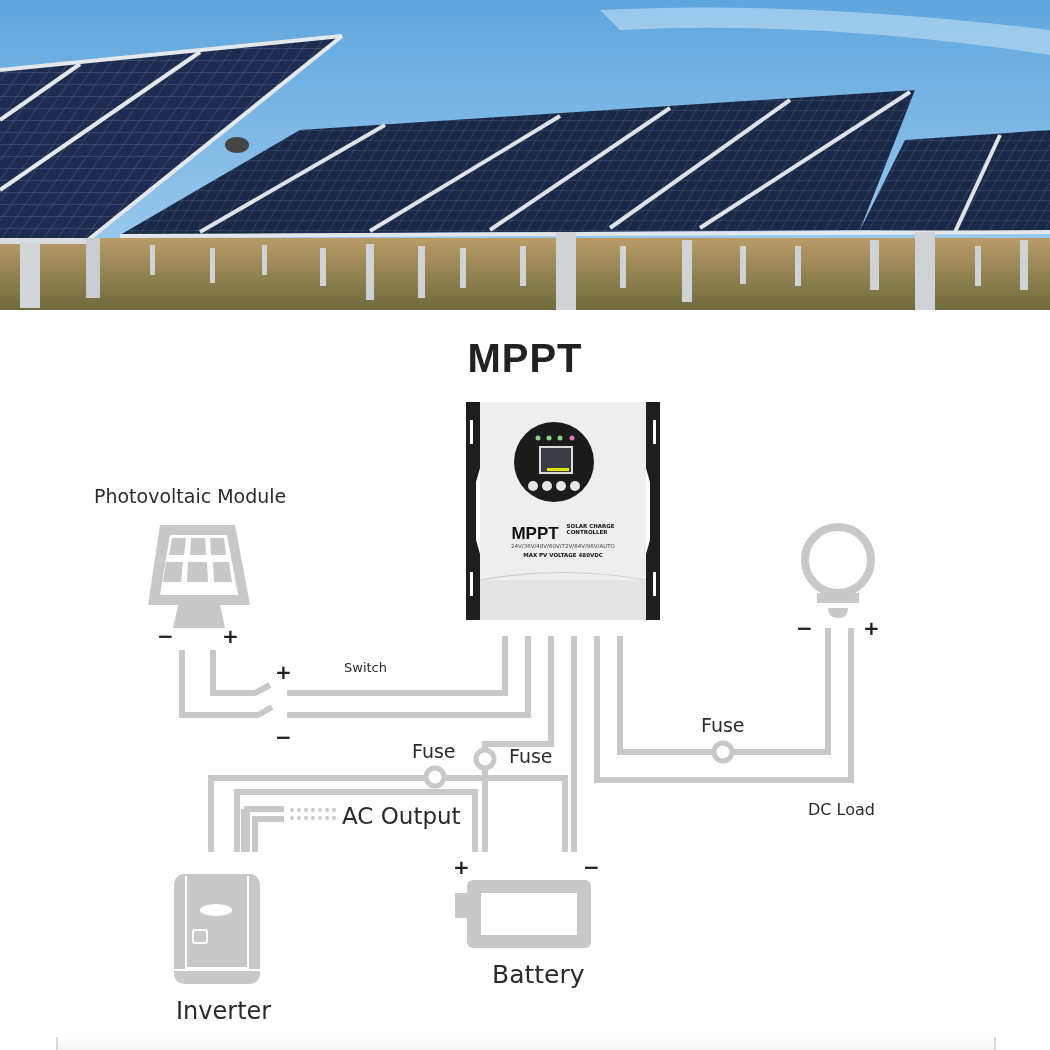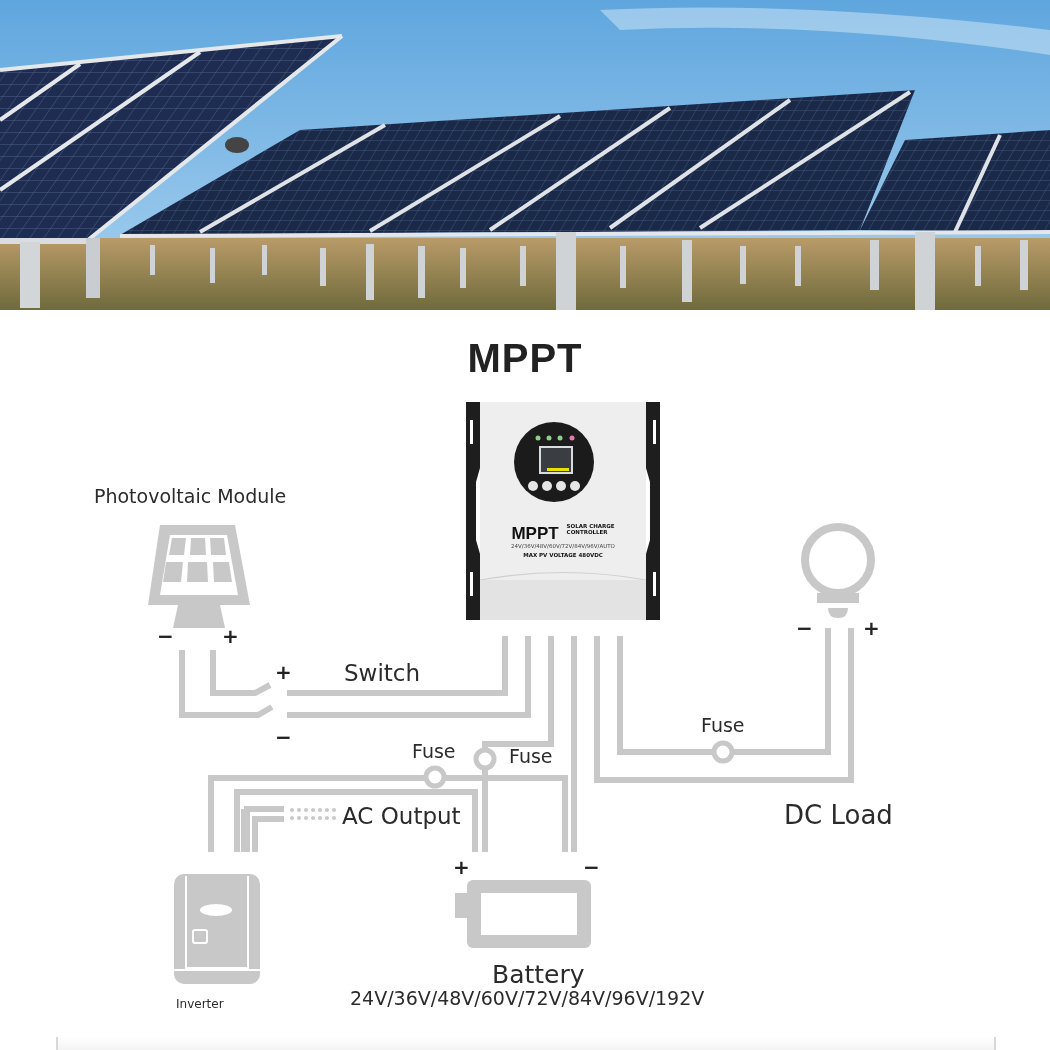--- a/index.html
+++ b/index.html
@@ -232,34 +232,33 @@
     </div>
     <div class="ctrl-text" style="top:143px;font-size:5.5px;color:#444;">24V/36V/48V/60V/72V/84V/96V/AUTO</div>
     <div class="ctrl-text" style="top:152px;font-size:5.5px;font-weight:bold;">MAX PV VOLTAGE 480VDC</div>
   </div>
 
   <div class="lbl" style="left:94px;top:175px;font-size:19px;">Photovoltaic Module</div>
   <div class="sign" style="left:157px;top:314px;">−</div>
   <div class="sign" style="left:222px;top:314px;">+</div>
 
   <div class="sign" style="left:275px;top:350px;">+</div>
-  <div class="lbl" style="left:344px;top:350px;font-size:23px;">Switch</div>
+  <div class="lbl" style="left:344px;top:350px;font-size:13px;">Switch</div>
   <div class="sign" style="left:275px;top:415px;">−</div>
 
   <div class="lbl" style="left:412px;top:430px;font-size:19px;">Fuse</div>
   <div class="lbl" style="left:509px;top:435px;font-size:19px;">Fuse</div>
   <div class="lbl" style="left:701px;top:404px;font-size:19px;">Fuse</div>
 
   <div class="lbl" style="left:342px;top:493px;font-size:23px;">AC Output</div>
 
   <div class="sign" style="left:796px;top:306px;">−</div>
   <div class="sign" style="left:863px;top:306px;">+</div>
-  <div class="lbl" style="left:784px;top:490px;font-size:26px;text-align:center;">DC Load</div>
+  <div class="lbl" style="left:808px;top:490px;font-size:16px;text-align:center;">DC Load</div>
 
   <div class="sign" style="left:453px;top:545px;">+</div>
   <div class="sign" style="left:583px;top:545px;">−</div>
   <div class="lbl" style="left:492px;top:650px;font-size:25px;">Battery</div>
-  <div class="lbl" style="left:350px;top:677px;font-size:19px;">24V/36V/48V/60V/72V/84V/96V/192V</div>
-
-  <div class="lbl" style="left:176px;top:687px;font-size:12px;">Inverter</div>
+
+  <div class="lbl" style="left:176px;top:687px;font-size:24px;">Inverter</div>
 </div>
 
 <div class="bottom-edge"></div>
 
 </body></html>

